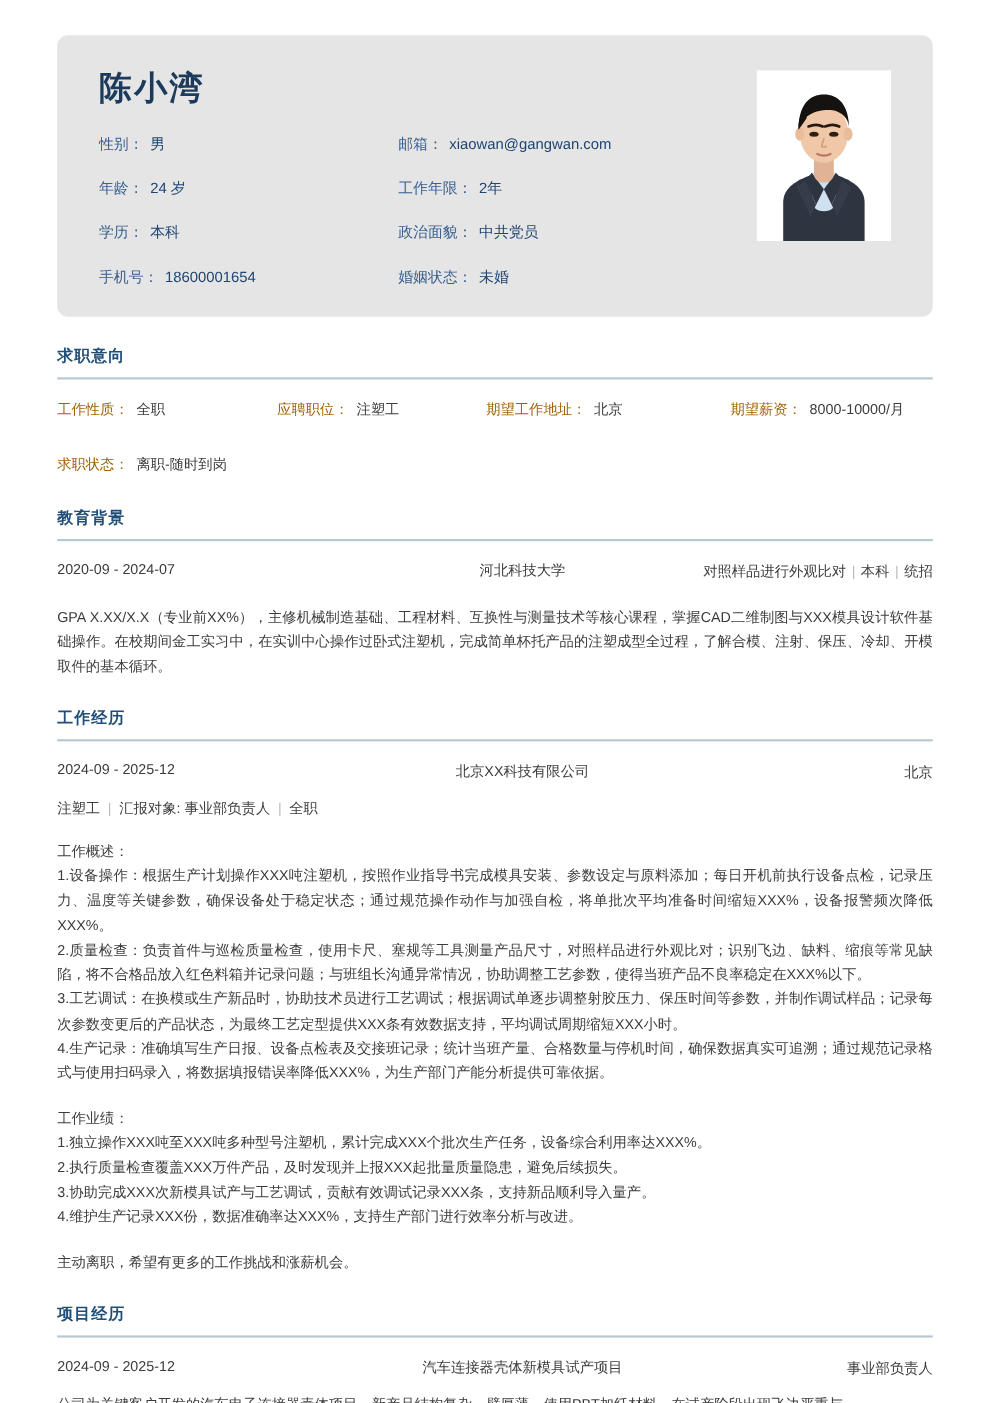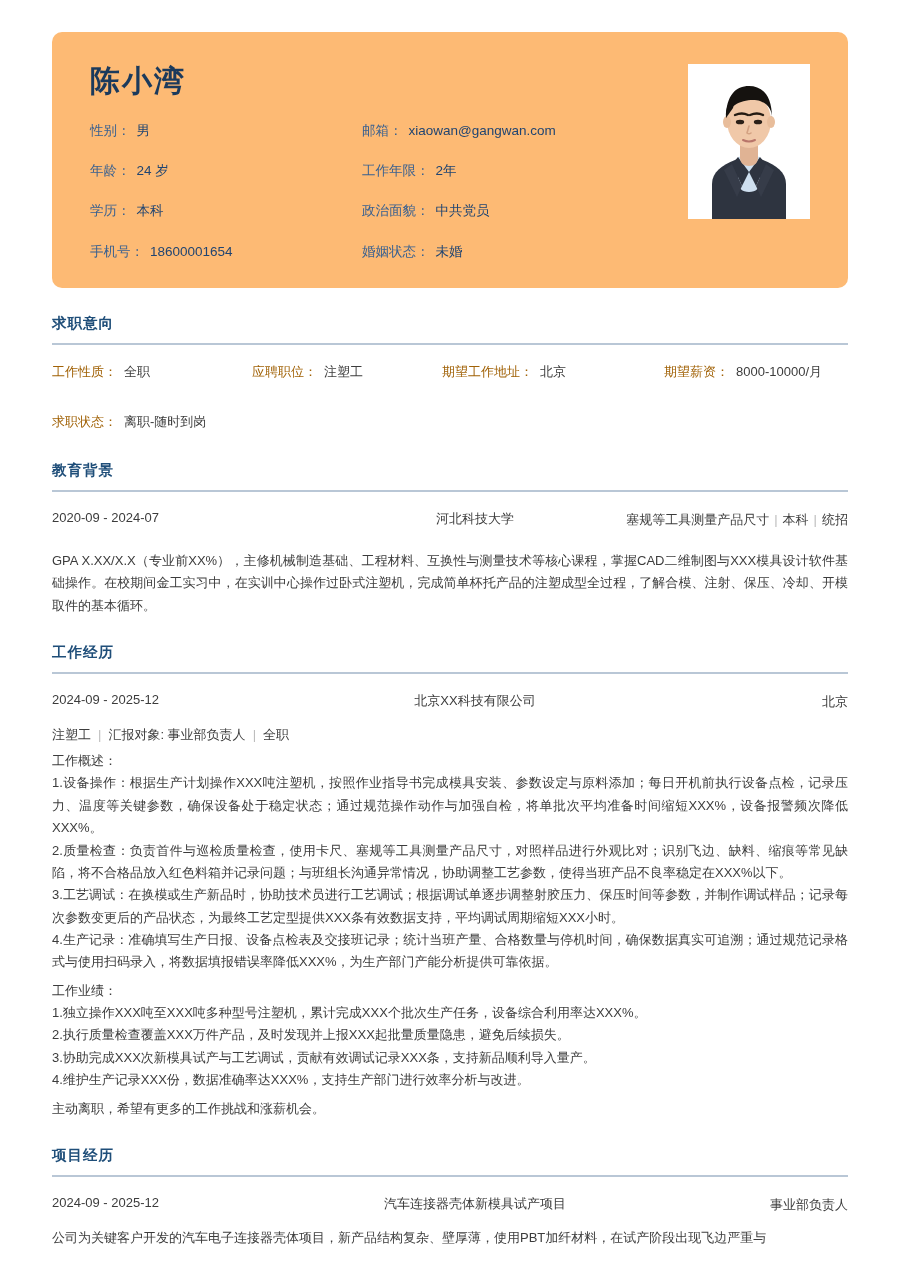--- a/index.html
+++ b/index.html
@@ -18,21 +18,21 @@
     width: 900px;
     min-height: 1275px;
     padding: 0;
     position: relative;
     overflow: hidden;
   }
 
   
   .header-card {
     margin: 32px 52px 0 52px;
-    background: #fdba74;
+    background: #e5e5e5;
     border-radius: 10px;
     padding: 30px 38px 28px 38px;
     display: flex;
     justify-content: space-between;
     align-items: flex-start;
     min-height: 215px;
   }
   .header-left { flex: 1 1 auto; padding-top: 2px; }
   .cand-name {
     font-size: 30px;
@@ -121,21 +121,21 @@
   .entry-sub .sep { color: #bcbcbc; padding: 0 7px; }
 
   .para {
     font-size: 13px;
     line-height: 1.72;
     color: #3c3c3c;
     margin: 12px 0 0 0;
     text-align: justify;
     white-space: pre-line;
   }
-  .para.gap { margin-top: 6px; }
+  .para.gap { margin-top: 19px; }
   .edu-desc { margin-top: 20px; }
 </style>
 </head>
 <body>
 
 <div class="page">
 
   <div class="header-card">
     <div class="header-left">
       <div class="cand-name">陈小湾</div>
@@ -237,21 +237,21 @@
   </div>
 
   <div class="section">
     <div class="section-title">教育背景</div>
     <div class="section-rule"></div>
 
     <div class="entry-head">
       <div class="entry-date">2020-09 - 2024-07</div>
       <div class="entry-mid">河北科技大学</div>
       <div class="entry-right">
-        <span>塞规等工具测量产品尺寸</span><span class="sep">|</span><span>本科</span><span class="sep">|</span><span>统招</span>
+        <span>对照样品进行外观比对</span><span class="sep">|</span><span>本科</span><span class="sep">|</span><span>统招</span>
       </div>
     </div>
 
     <div class="para edu-desc">GPA X.XX/X.X（专业前XX%），主修机械制造基础、工程材料、互换性与测量技术等核心课程，掌握CAD二维制图与XXX模具设计软件基础操作。在校期间金工实习中，在实训中心操作过卧式注塑机，完成简单杯托产品的注塑成型全过程，了解合模、注射、保压、冷却、开模取件的基本循环。</div>
   </div>
 
   <div class="section">
     <div class="section-title">工作经历</div>
     <div class="section-rule"></div>
 

